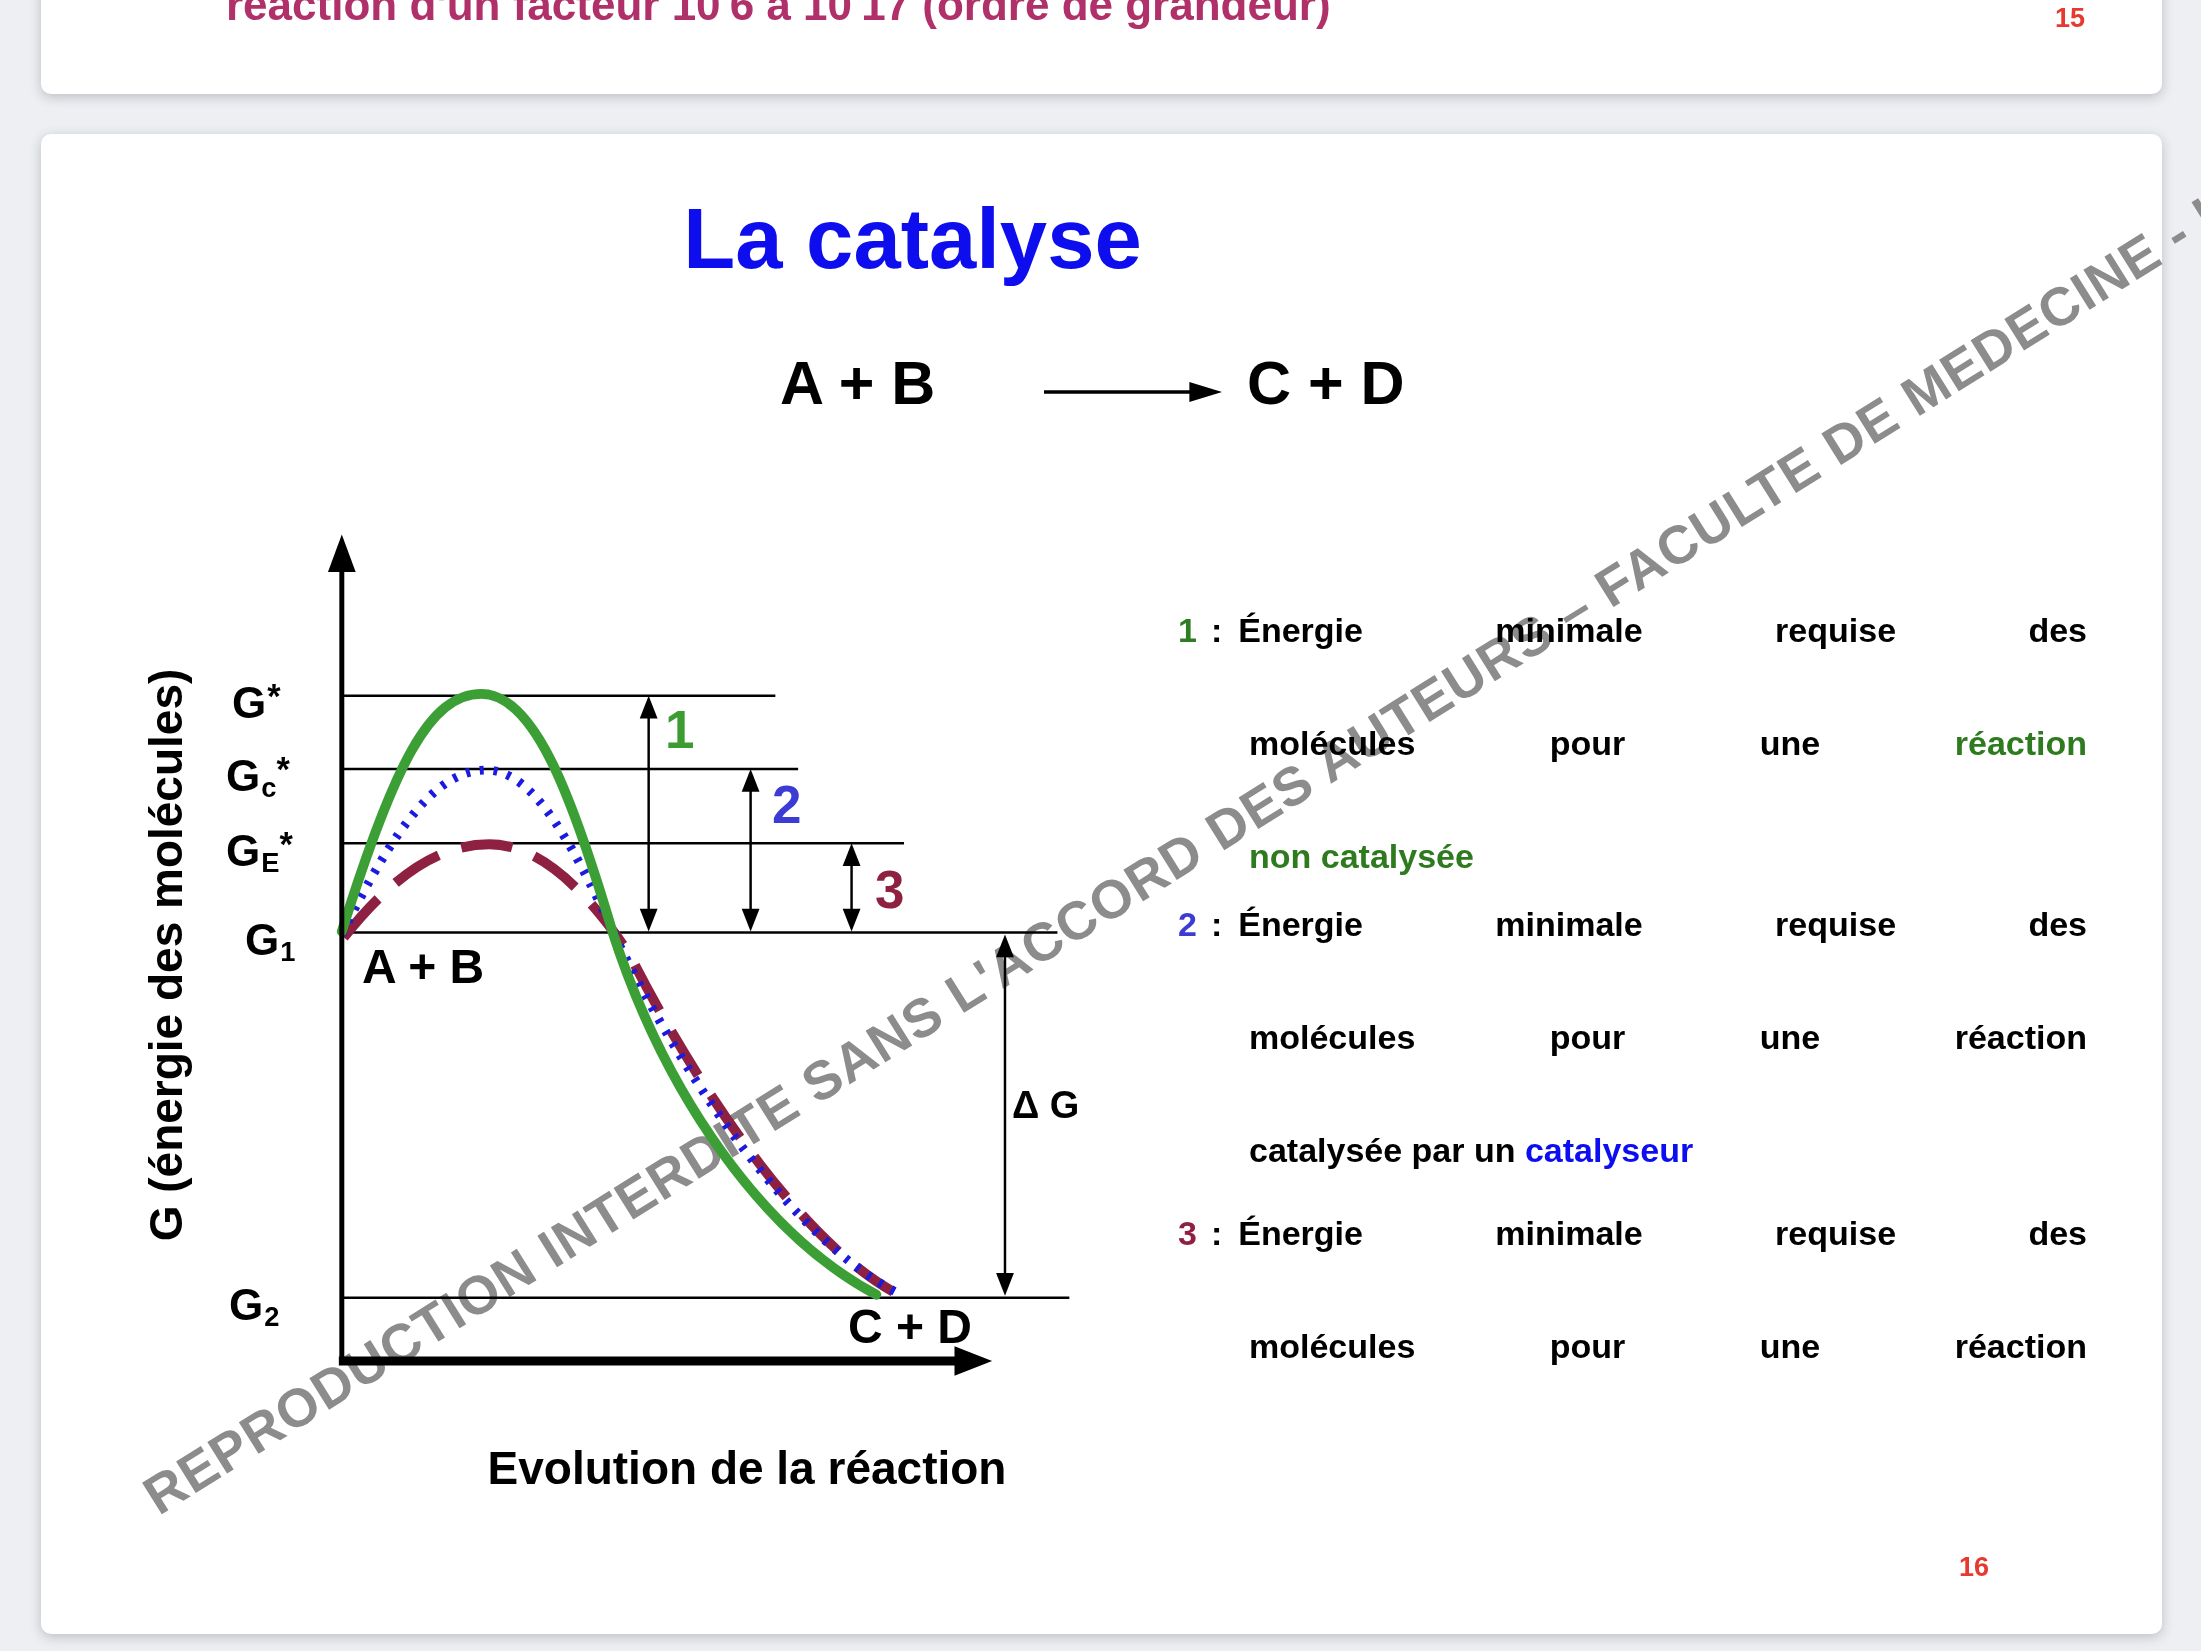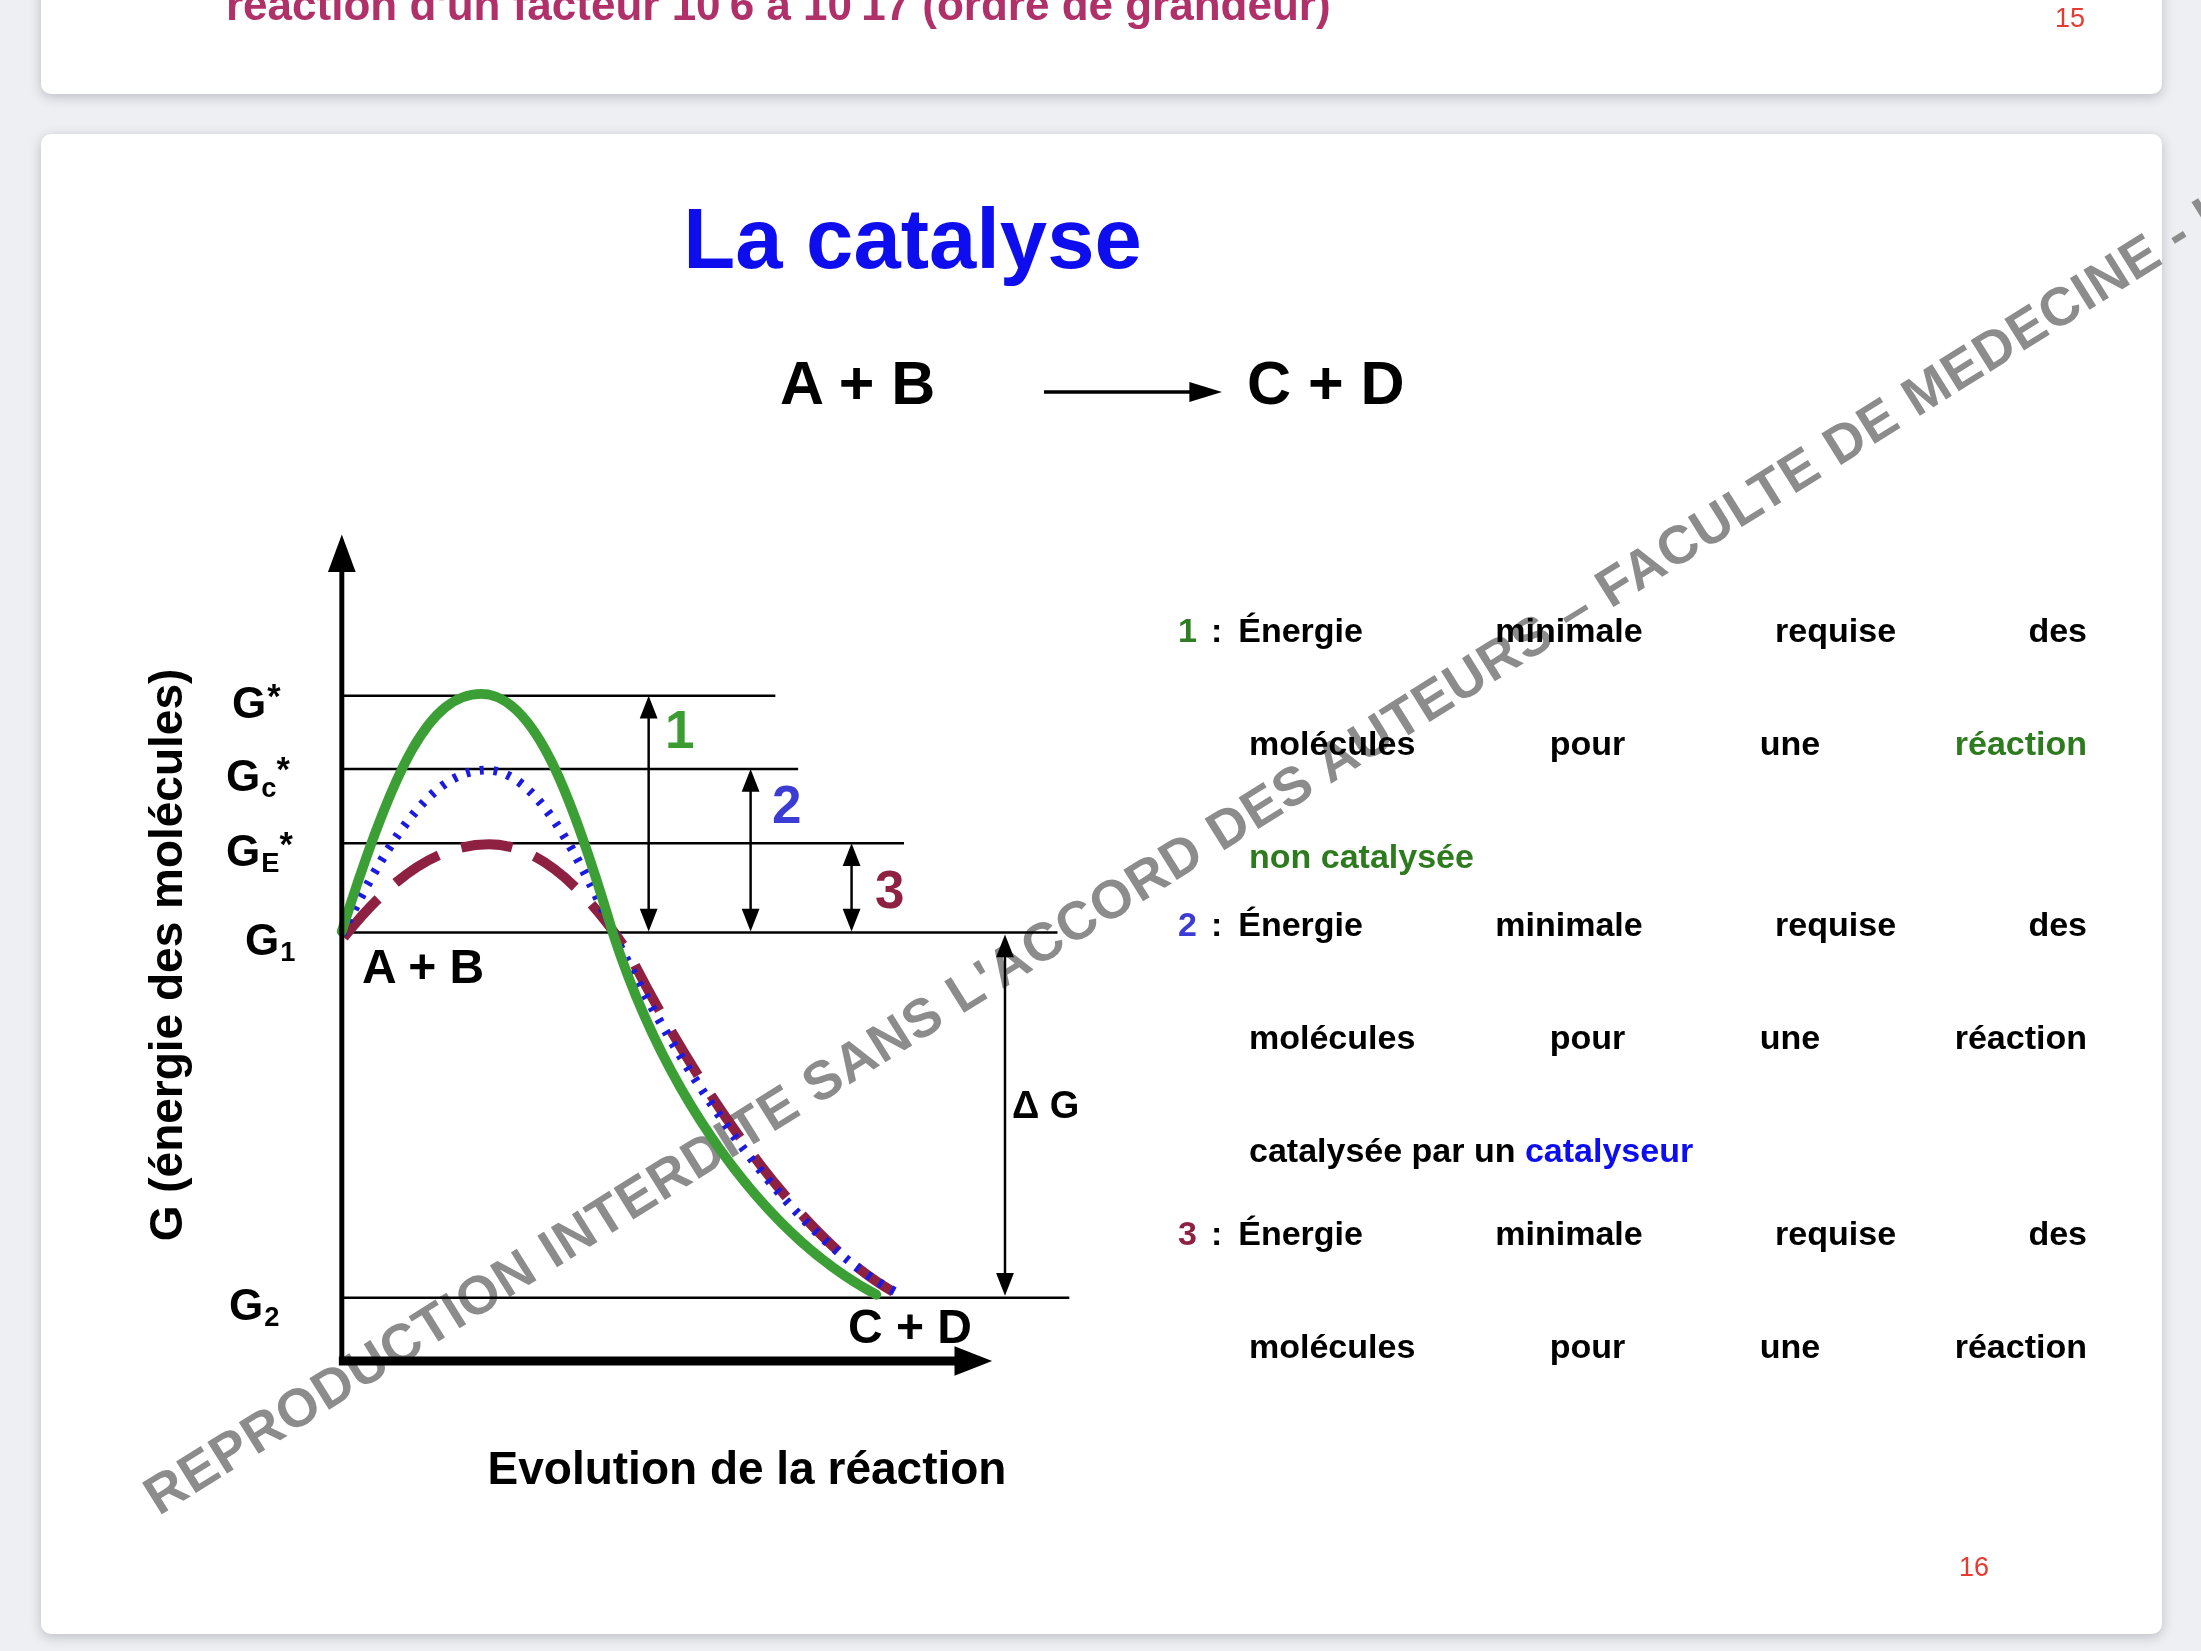--- a/index.html
+++ b/index.html
@@ -13,21 +13,21 @@
   }
   .card-top{top:-42px; height:136px;}
   .card-main{top:134px; height:1500px;}
 
   .strip-text{
     position:absolute; left:226px; top:-21px; z-index:6;
     font-size:44px; font-weight:700; color:var(--strip-pink); white-space:nowrap;
   }
   .strip-text sup{font-size:.62em;}
 
-  .pn{position:absolute; z-index:6; font-weight:400; font-size:27px; color:var(--page-red);}
+  .pn{position:absolute; z-index:6; font-weight:700; font-size:27px; color:var(--page-red);}
   .pn15{left:2055px; top:3px;}
   .pn16{left:1959px; top:1540px;margin-top:12px;}
 
   .watermark{
     position:absolute; z-index:2; left:149px; top:1471px; line-height:59px;
     font-size:54px; font-weight:700; letter-spacing:1px; color:var(--watermark-gray);
     white-space:nowrap; transform:rotate(-32deg); transform-origin:0 50%;
   }
 
   .title{

